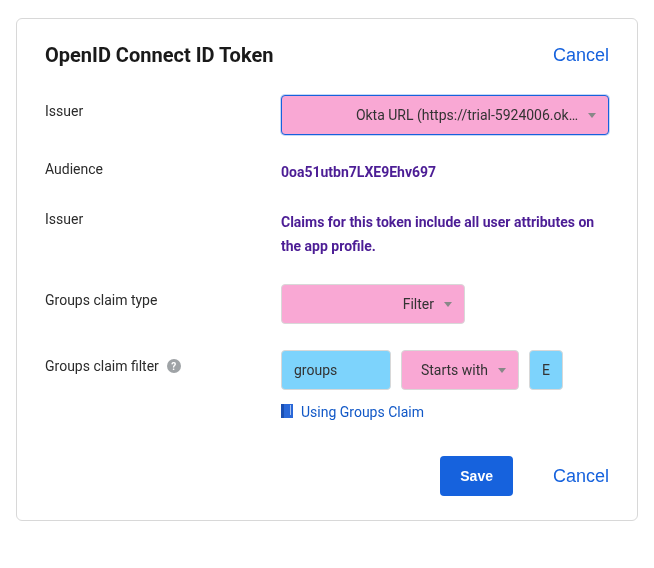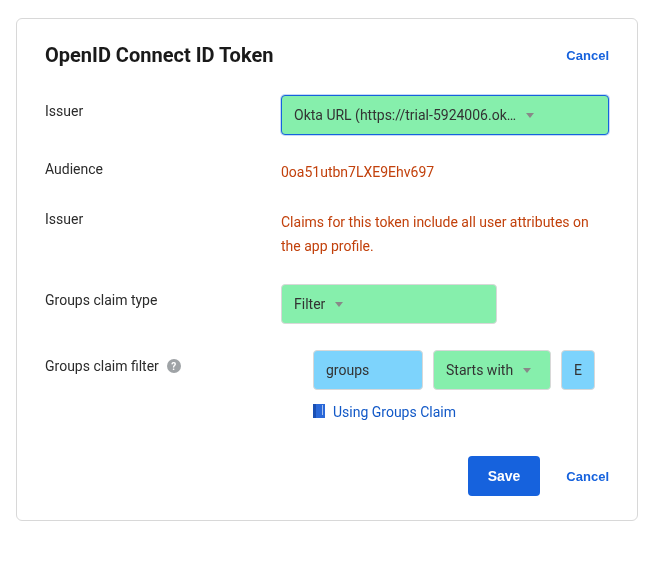--- a/index.html
+++ b/index.html
@@ -34,22 +34,22 @@
     align-items:center;
     margin-bottom:28px;
   }
   .title{
     font-size:20px;
     font-weight:700;
     color:#1a1a1a;
   }
   .link-btn{
     color:var(--blue);
-    font-weight:700;
-    font-size:13px;
+    font-weight:400;
+    font-size:18px;
     cursor:pointer;
     background:none;
     border:none;
     padding:0;
   }
   .row{
     display:flex;
     align-items:flex-start;
     margin-bottom:26px;
   }
@@ -61,33 +61,34 @@
     display:flex;
     align-items:center;
     gap:8px;
   }
   .row.static .label-col{padding-top:0;}
   .field-col{
     flex:1;
     min-width:0;
   }
   .static-text{
-    color:#c2410c;
+    color:#4c1d95;
     line-height:1.7;
     padding-top:0;
+    font-weight:bold;
   }
   .select{
     display:flex;
     align-items:center;
-    justify-content:flex-start;
+    justify-content:flex-end;
     border:1px solid var(--border);
     border-radius:4px;
     height:40px;
     padding:0 12px;
-    background:#86efac;
+    background:#f9a8d4;
     cursor:pointer;
     box-sizing:border-box;
     min-width:0;
   }
   .select.focus{
     border:1px solid var(--blue);
     box-shadow:0 0 0 1px rgba(22,98,221,.25);
   }
   .select .value{
     white-space:nowrap;
@@ -147,37 +148,37 @@
   }
   .book-icon::after{
     content:"";
     position:absolute;
     right:2px;top:1px;bottom:3px;width:1px;
     background:rgba(255,255,255,.6);
   }
   .footer{
     display:flex;
     justify-content:flex-end;
-    gap:26px;
+    gap:40px;
     align-items:center;
     margin-top:36px;
   }
   .primary-btn{
     background:var(--blue);
     color:#fff;
     border:none;
     border-radius:4px;
     height:40px;
     padding:0 20px;
     font-size:14px;
     font-weight:600;
     cursor:pointer;
   }
   .select.issuer{width:100%;}
-  .select.type{width:216px;}
+  .select.type{width:184px;}
 </style>
 </head>
 <body>
 
 <div class="card">
 
   <div class="header">
     <div class="title">OpenID Connect ID Token</div>
     <button class="link-btn">Cancel</button>
   </div>
@@ -205,21 +206,21 @@
   <div class="row">
     <div class="label-col">Groups claim type</div>
     <div class="field-col">
       <div class="select type">
         <span class="value">Filter</span>
         <span class="caret"></span>
       </div>
     </div>
   </div>
 
-  <div class="row" style="margin-bottom:0;gap:32px;">
+  <div class="row" style="margin-bottom:0;">
     <div class="label-col">
       <span>Groups claim filter</span>
       <span class="help-icon">?</span>
     </div>
     <div class="field-col">
       <div class="filter-row">
         <input class="input name" value="groups" style="">
         <div class="select match">
           <span class="value">Starts with</span>
           <span class="caret"></span>

